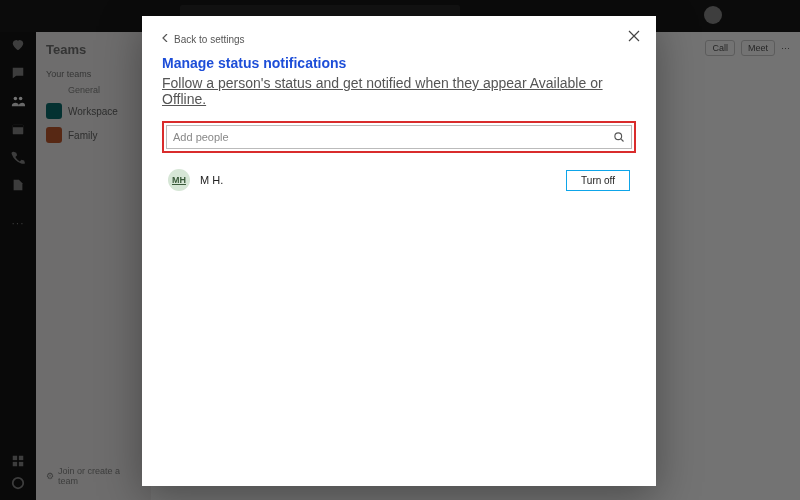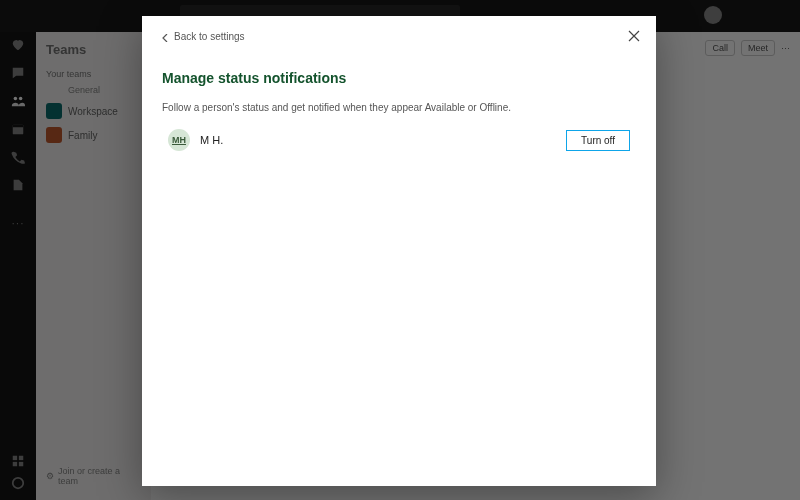--- a/index.html
+++ b/index.html
@@ -64,32 +64,32 @@
     
     .modal {
       position: absolute;
       top: 16px; left: 142px;
       width: 514px; height: 470px;
       background: #fff;
       box-shadow: 0 10px 40px rgba(0,0,0,0.35);
       padding: 12px 20px;
     }
     .back-link {
-      display:inline-flex; align-items:flex-end; gap:4px;
+      display:inline-flex; align-items:flex-start; gap:4px;
       color:#555; font-size:10px; cursor:pointer;
     }
     .back-link svg { width:8px; height:8px; }
     .close-btn {
       position:absolute; top:10px; right:12px;
       width:20px; height:20px; color:#444;
       cursor:pointer; display:flex; align-items:center; justify-content:center;
     }
     .close-btn svg { width:12px; height:12px; }
-    .modal h1 { font-size:14px; font-weight:600; color:#14532d; margin-top:24px; }
-    .modal .sub { font-size:10px; color:#555; margin-top:16px; }
+    .modal h1 { font-size:14px; font-weight:600; color:#1d4ed8; margin-top:9px; }
+    .modal .sub { font-size:14px; color:#555; margin-top:4px;text-decoration:underline; }
     .search-wrap {
       margin-top:14px;
       border: 2px solid #d92c2c;
       padding: 2px;
     }
     .search-inner {
       display:flex; align-items:center;
       border:1px solid #bbb;
       height:24px; padding:0 6px;
     }
@@ -218,19 +218,30 @@
     <span>Back to settings</span>
   </div>
   <div class="close-btn">
     <svg viewBox="0 0 12 12">
         <path d="M1 1l10 10M11 1L1 11" stroke="currentColor" stroke-width="1.2"></path>
       </svg>
   </div>
   <h1>Manage status notifications</h1>
   <div class="sub">Follow a person's status and get notified when they appear Available or Offline.</div>
 
+  <div class="search-wrap">
+    <div class="search-inner">
+      <input type="text" placeholder="Add people" style="">
+      <span class="sicon">
+        <svg viewBox="0 0 16 16" fill="none" stroke="currentColor" stroke-width="1.5">
+            <circle cx="7" cy="7" r="4.5"></circle>
+            <path d="M11 11l3 3"></path>
+          </svg>
+      </span>
+    </div>
+  </div>
 
   <div class="person-row">
     <div class="avatar">MH</div>
     <div class="pname">M H.</div>
     <button class="turnoff">Turn off</button>
   </div>
 </div>
 
 </body></html>

